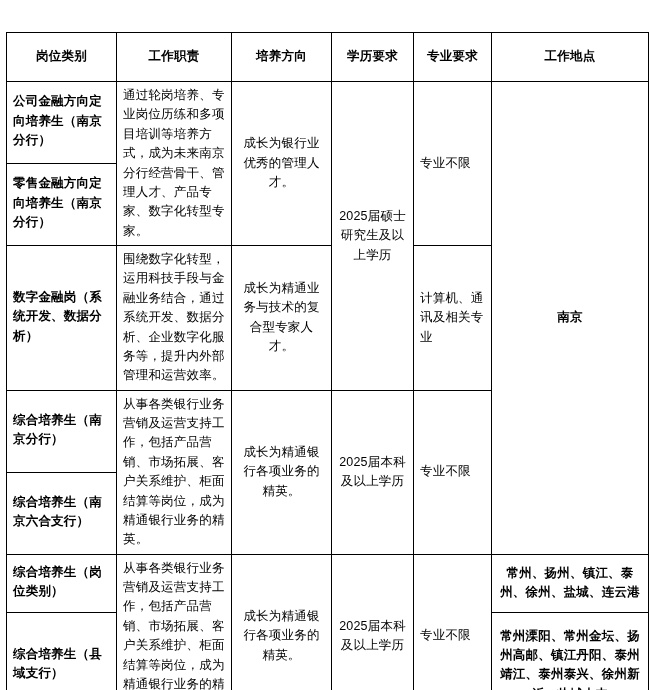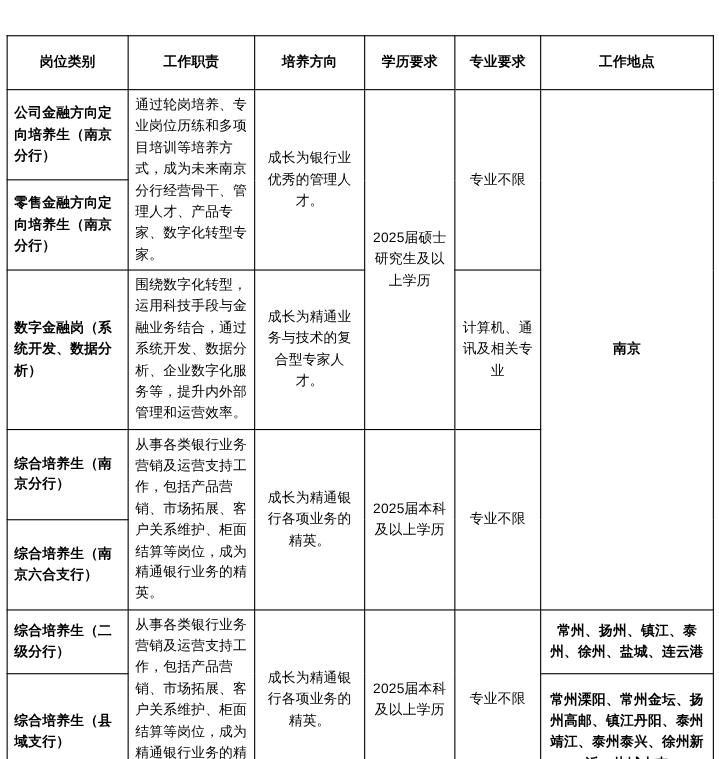--- a/index.html
+++ b/index.html
@@ -42,32 +42,33 @@
   thead th {
     font-weight: bold;
     font-size: 14px;
     text-align: center;
     height: 40px;
     padding: 4px 2px;
   }
   td.c-cat {
     font-weight: bold;
     text-align: left;
+    font-family: Liberation Mono, monospace;
   }
   td.c-duty {
     text-align: left;
   }
   td.c-dir {
     text-align: center;
   }
   td.c-edu {
     text-align: center;
   }
   td.c-major {
-    text-align: center;
+    text-align: left;
   }
   td.c-loc {
     text-align: center;
     font-weight: bold;
   }
   td.c-loc.multi {
     text-align: center;
   }
   .col-cat   { width: 110px; }
   .col-duty  { width: 115px; }
@@ -129,21 +130,21 @@
         <td class="c-dir" rowspan="2">成长为精通银行各项业务的精英。</td>
         <td class="c-edu" rowspan="2">2025届本科及以上学历</td>
         <td class="c-major" rowspan="2">专业不限</td>
       </tr>
 
       <tr>
         <td class="c-cat">综合培养生（南京六合支行）</td>
       </tr>
 
       <tr>
-        <td class="c-cat">综合培养生（二级分行）</td>
+        <td class="c-cat">综合培养生（岗位类别）</td>
         <td class="c-duty" rowspan="2">从事各类银行业务营销及运营支持工作，包括产品营销、市场拓展、客户关系维护、柜面结算等岗位，成为精通银行业务的精英。</td>
         <td class="c-dir" rowspan="2">成长为精通银行各项业务的精英。</td>
         <td class="c-edu" rowspan="2">2025届本科及以上学历</td>
         <td class="c-major" rowspan="2">专业不限</td>
         <td class="c-loc multi">常州、扬州、镇江、泰州、徐州、盐城、连云港</td>
       </tr>
 
       <tr>
         <td class="c-cat">综合培养生（县域支行）</td>
         <td class="c-loc multi">常州溧阳、常州金坛、扬州高邮、镇江丹阳、泰州靖江、泰州泰兴、徐州新沂、盐城大丰</td>

